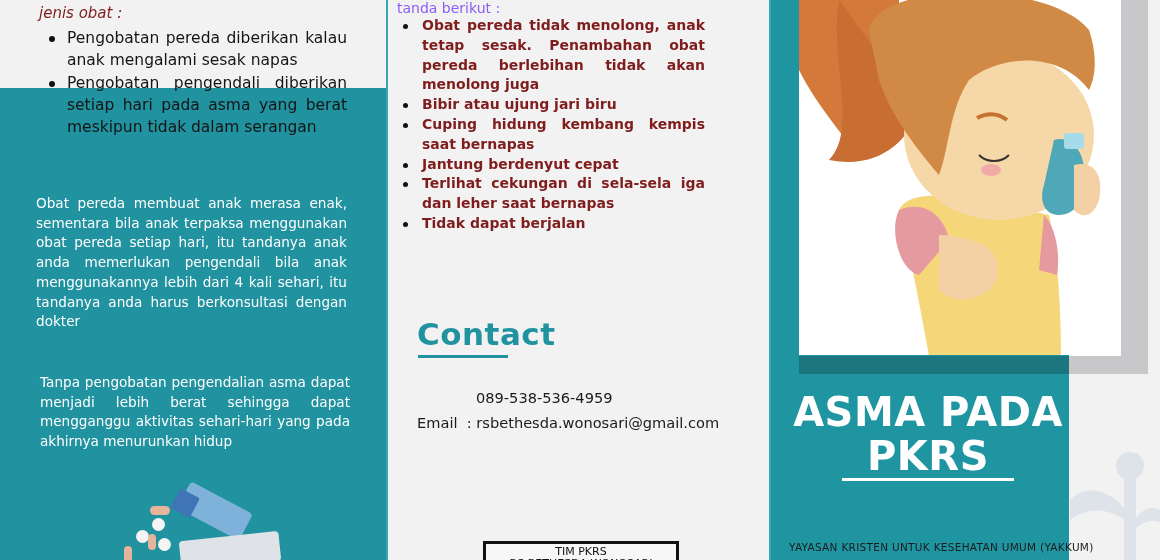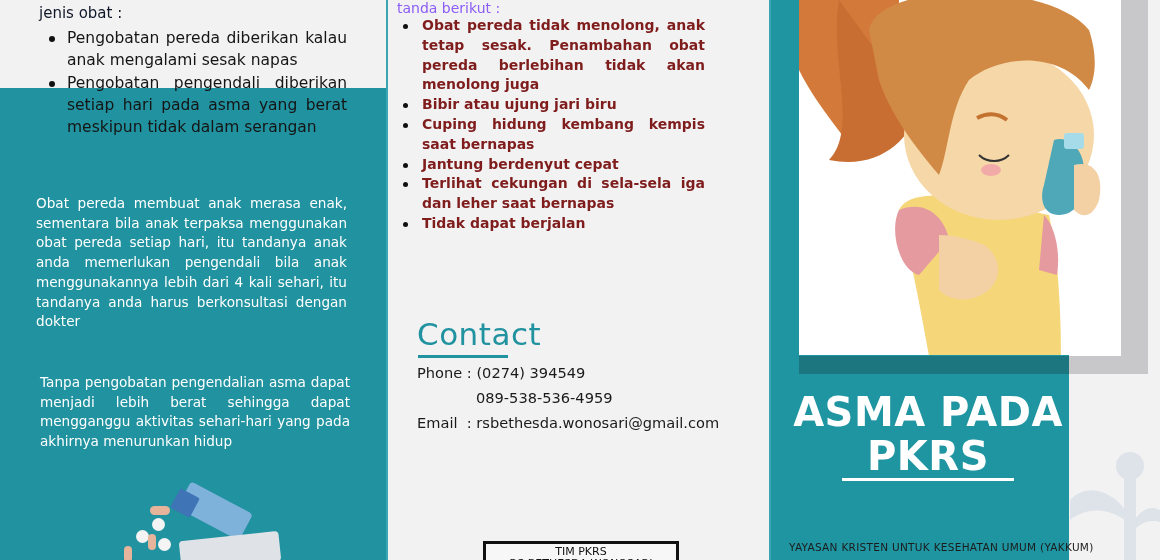--- a/index.html
+++ b/index.html
@@ -1,21 +1,21 @@
 <!DOCTYPE html>
 <html><head>
 <meta charset="utf-8">
 <style>
   * { box-sizing: border-box; margin: 0; padding: 0; }
   html, body { width: 1160px; height: 560px; overflow: hidden; background: #f3f2f3; font-family: "DejaVu Sans", sans-serif; }
   .page { position: relative; width: 1160px; height: 560px; overflow: hidden; background: #f3f2f3; }
 
   
   .p1-teal { position: absolute; left: 0; top: 88px; width: 386px; height: 472px; background: #21929f; }
-  .p1-intro { position: absolute; left: 39px; top: 4px; font-size: 15px; color: #0f172a; }
+  .p1-intro { position: absolute; left: 39px; top: 4px; font-size: 15px; color: #7f1d1d; font-style: italic; }
   .p1-list { position: absolute; left: 39px; top: 27px; width: 308px; list-style: none; }
   .p1-list li { position: relative; padding-left: 28px; font-size: 15.5px; line-height: 22px; text-align: justify; color: #151515; margin-bottom: 0; }
   .p1-list li::before { content: ""; position: absolute; left: 10px; top: 9px; width: 6px; height: 6px; border-radius: 50%; background: #111; }
   .p1-list li.l2 { margin-top: 1px; }
   .p1-para { position: absolute; left: 36px; width: 311px; font-size: 13.6px; line-height: 19.7px; color: #ffffff; text-align: justify; text-align-last: left; }
   .p1-para.a { top: 194px; }
   .p1-para.b { top: 373px; left: 40px; width: 310px; }
 
   
   .pills { position: absolute; left: 110px; top: 486px; width: 190px; height: 74px; }
@@ -23,21 +23,21 @@
   .inhaler-cap { position: absolute; left: 64px; top: 6px; width: 22px; height: 22px; background: #3f74b6; transform: rotate(28deg); border-radius: 2px; }
   .pill { position: absolute; border-radius: 50%; background: #f4f4f4; }
   .pill.o { background: #e6b49a; border-radius: 8px; }
   .blister { position: absolute; left: 70px; top: 50px; width: 100px; height: 30px; background: #dfe3e7; border-radius: 4px; transform: rotate(-6deg); }
 
   
   .p2-intro { position: absolute; left: 397px; top: 0; font-size: 14px; color: #8b5cf6; }
   .p2-list { position: absolute; left: 400px; top: 16px; width: 305px; list-style: none; }
   .p2-list li { position: relative; padding-left: 22px; font-size: 14px; line-height: 19.8px; text-align: justify; color: #7f1d1d; font-weight: bold; }
   .p2-list li::before { content: ""; position: absolute; left: 3px; top: 8px; width: 5px; height: 5px; border-radius: 50%; background: #111; }
-  .contact-title { position: absolute; left: 417px; top: 316px; font-size: 31px; font-weight: normal; color: #21929f; letter-spacing: 0.5px; }
+  .contact-title { position: absolute; left: 417px; top: 316px; font-size: 31px; font-weight: bold; color: #21929f; letter-spacing: 0.5px; }
   .contact-underline { position: absolute; left: 418px; top: 355px; width: 90px; height: 3px; background: #21929f; }
   .contact-row { position: absolute; font-size: 14.6px; color: #1a1a1a; white-space: pre; }
   .c-phone { left: 417px; top: 364px; }
   .c-phone2 { left: 476px; top: 389px; }
   .c-email { left: 417px; top: 414px; }
   .tim-box { position: absolute; left: 483px; top: 541px; width: 196px; height: 30px; border: 3px solid #111; background: #f7f7f7; text-align: center; font-size: 11px; line-height: 12px; color: #111; padding-top: 2px; }
 
   .div-line { position: absolute; top: 0; width: 2px; height: 560px; background: #3aa6b3; }
 
   
@@ -85,21 +85,20 @@
     <li>Obat pereda tidak menolong, anak tetap sesak. Penambahan obat pereda berlebihan tidak akan menolong juga</li>
     <li>Bibir atau ujung jari biru</li>
     <li>Cuping hidung kembang kempis saat bernapas</li>
     <li>Jantung berdenyut cepat</li>
     <li>Terlihat cekungan di sela-sela iga dan leher saat bernapas</li>
     <li>Tidak dapat berjalan</li>
   </ul>
 
   <div class="contact-title">Contact</div>
   <div class="contact-underline"></div>
-  <div class="contact-row c-phone">Phone : (0274) 394549</div>
   <div class="contact-row c-phone2">089-538-536-4959</div>
   <div class="contact-row c-email">Email  : rsbethesda.wonosari@gmail.com</div>
 
   <div class="tim-box">
     <div>TIM PKRS</div>
     <div>RS BETHESDA WONOSARI</div>
   </div>
 
   <div class="div-line" style="left:769px;"></div>
 

